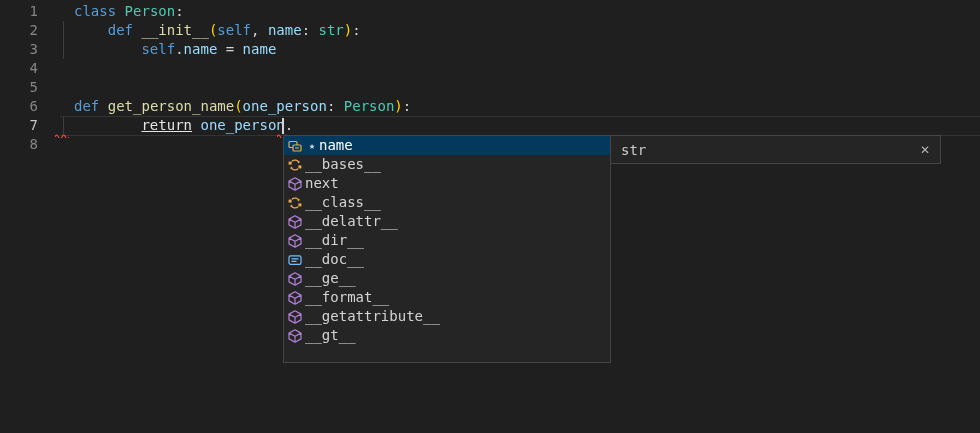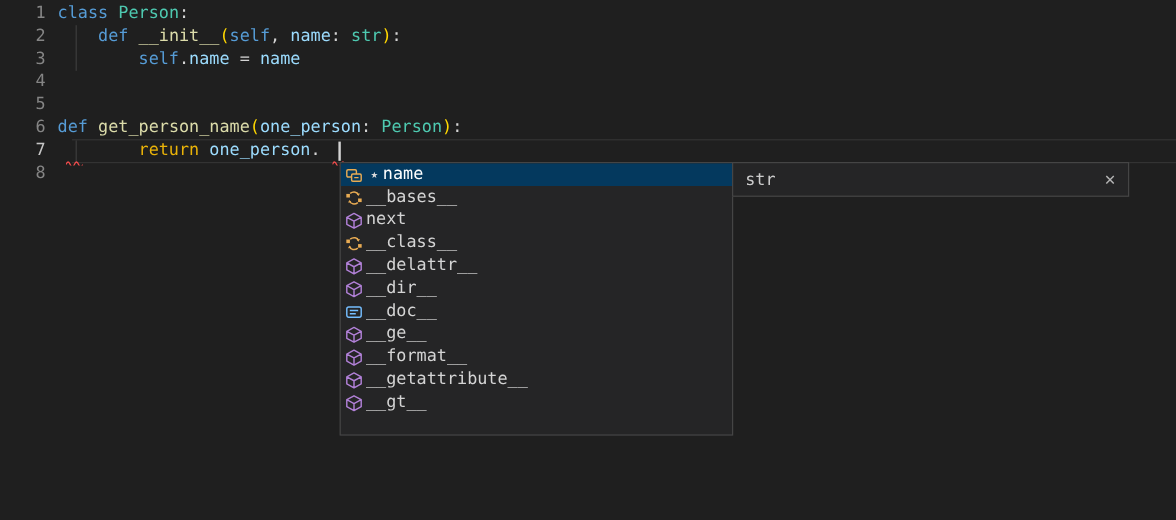--- a/index.html
+++ b/index.html
@@ -10,21 +10,21 @@
   }
   html,body{margin:0;padding:0;background:var(--bg);}
   .screen{
     position:relative;width:980px;height:433px;overflow:hidden;background:var(--bg);
     font-family:"DejaVu Sans Mono","Liberation Mono",monospace;font-size:14px;
   }
   #lines{position:absolute;top:2px;left:0;right:0;}
   .row{display:flex;height:19px;line-height:19px;}
   .ln{width:38px;text-align:right;color:var(--c-linenum);flex:none;}
   .row.active .ln{color:var(--c-linenum-active);}
-  .code{margin-left:10px;white-space:pre;color:var(--c-punct);}
+  .code{margin-left:36px;white-space:pre;color:var(--c-punct);}
   .tok{white-space:pre;}
   #line-highlight{
     position:absolute;left:60px;right:0;top:116px;height:20px;box-sizing:border-box;
     border-top:1px solid #333333;border-bottom:1px solid #333333;pointer-events:none;
   }
   .indent-guide{position:absolute;left:63px;width:1px;background:#3c3c3c;}
   #guide-class{top:21px;height:38px;}
   #guide-func{top:117px;height:18px;}
   #cursor{position:absolute;left:282px;top:118px;width:2px;height:16px;background:#d4d4d4;}
   .squiggle{position:absolute;top:133px;width:14px;height:5px;}
@@ -74,21 +74,21 @@
       <div class="row">
         <span class="ln">5</span>
         <span class="code"></span>
       </div>
       <div class="row">
         <span class="ln">6</span>
         <span class="code"><span class="tok" style="color: rgb(86, 156, 214);">def</span><span class="tok" style="color: rgb(212, 212, 212);"> </span><span class="tok" style="color: rgb(220, 220, 170);">get_person_name</span><span class="tok" style="color: rgb(255, 215, 0);">(</span><span class="tok" style="color: rgb(156, 220, 254);">one_person</span><span class="tok" style="color: rgb(212, 212, 212);">:</span><span class="tok" style="color: rgb(212, 212, 212);"> </span><span class="tok" style="color: rgb(78, 201, 176);">Person</span><span class="tok" style="color: rgb(255, 215, 0);">)</span><span class="tok" style="color: rgb(212, 212, 212);">:</span></span>
       </div>
       <div class="row active">
         <span class="ln">7</span>
-        <span class="code"><span class="tok" style="color: rgb(212, 212, 212);">        </span><span class="tok" style="color: #eab308;">return</span><span class="tok" style="color: rgb(212, 212, 212);"> </span><span class="tok" style="color: rgb(156, 220, 254);">one_person</span><span class="tok" style="color: rgb(212, 212, 212);">.</span></span>
+        <span class="code"><span class="tok" style="color: rgb(212, 212, 212);">        </span><span class="tok" style="color: #e5e5e5; text-decoration: underline;">return</span><span class="tok" style="color: rgb(212, 212, 212);"> </span><span class="tok" style="color: rgb(156, 220, 254);">one_person</span><span class="tok" style="color: rgb(212, 212, 212);">.</span></span>
       </div>
       <div class="row">
         <span class="ln">8</span>
         <span class="code"></span>
       </div>
     </div>
 
   <div class="indent-guide" id="guide-class"></div>
   <div class="indent-guide" id="guide-func"></div>
 

